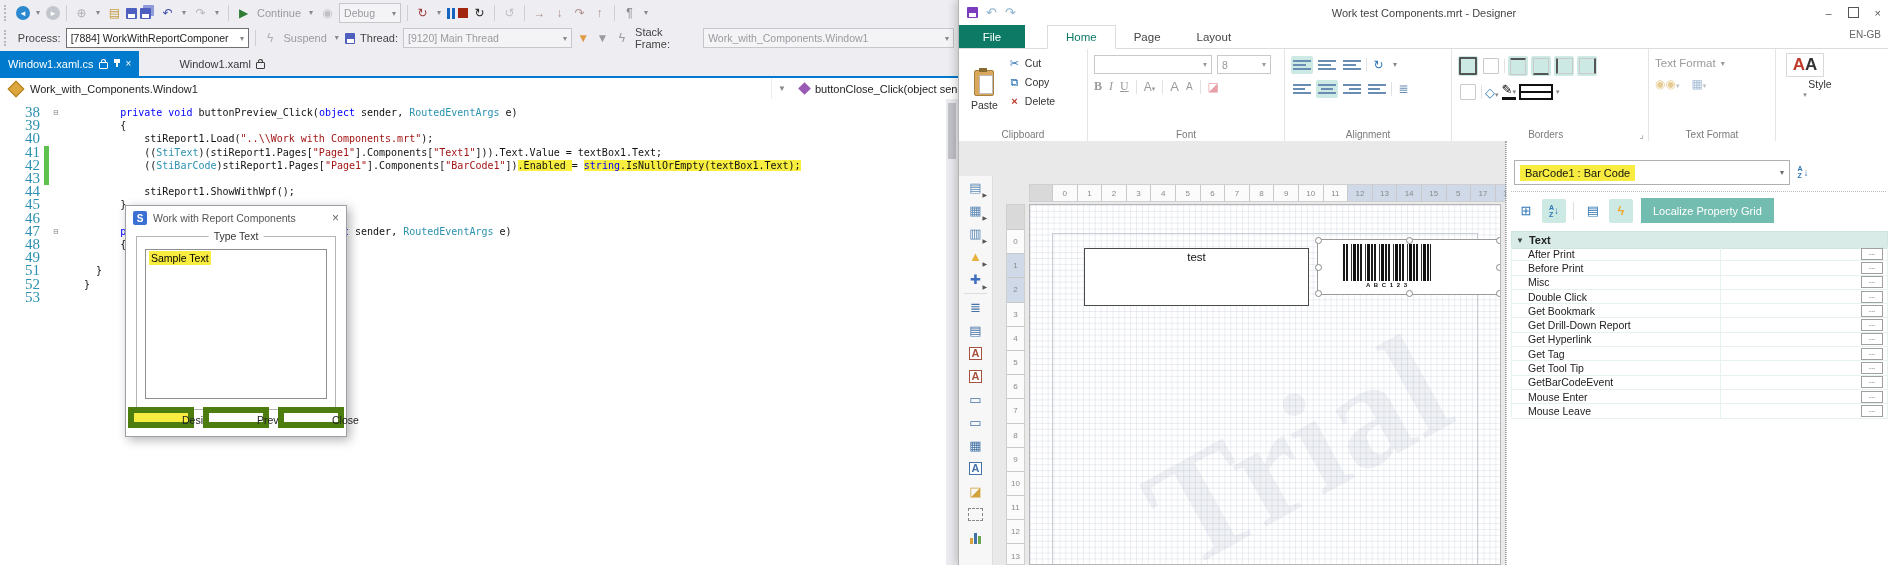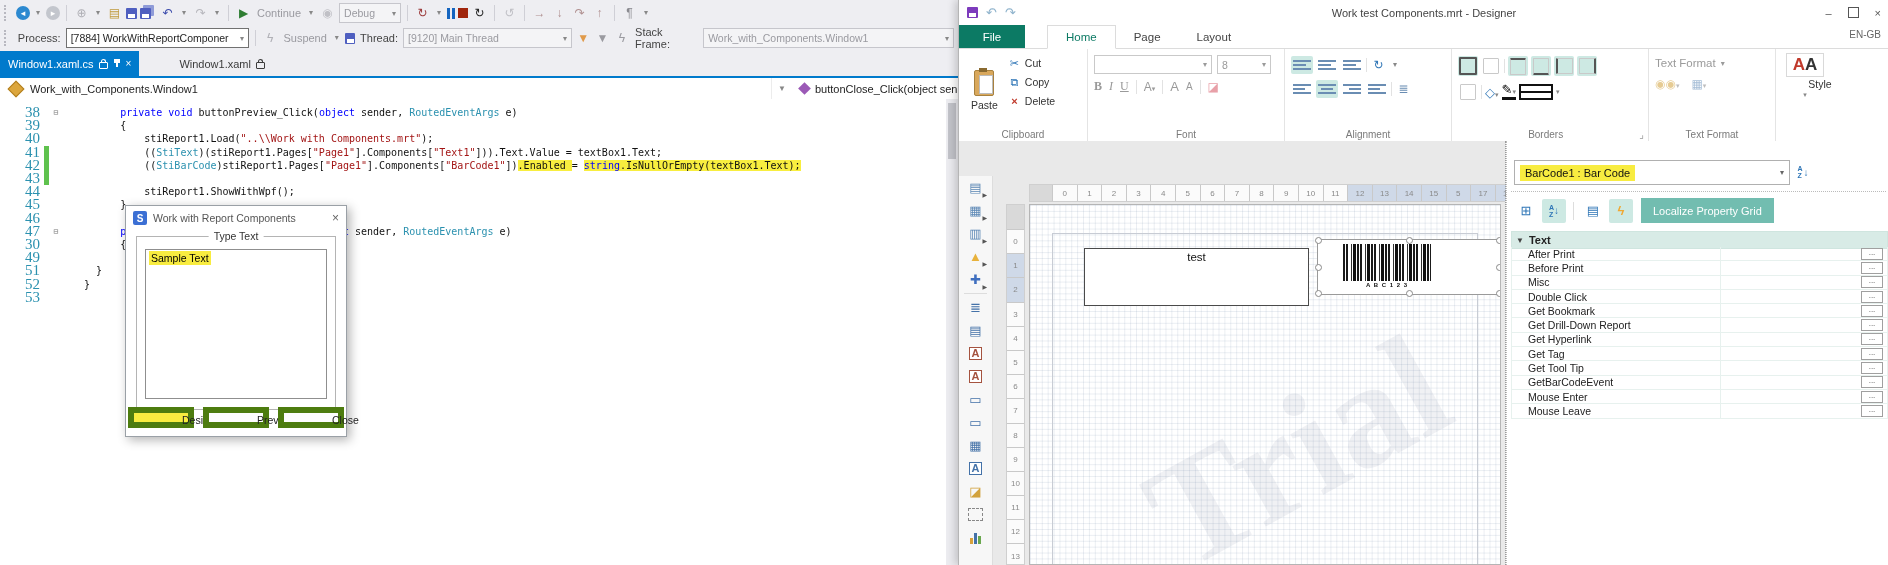--- a/index.html
+++ b/index.html
@@ -292,21 +292,21 @@
         <div class="cline"><span class="ln">38</span><span class="chg"></span><span class="fold">⊟</span><span class="ct"><span class="tok-k">        private</span><span class="tok-n"> </span><span class="tok-k">void</span><span class="tok-n"> buttonPreview_Click(</span><span class="tok-k">object</span><span class="tok-n"> sender, </span><span class="tok-y">RoutedEventArgs</span><span class="tok-n"> e)</span></span></div>
         <div class="cline"><span class="ln">39</span><span class="chg"></span><span class="fold"></span><span class="ct"><span class="tok-n">        {</span></span></div>
         <div class="cline"><span class="ln">40</span><span class="chg"></span><span class="fold"></span><span class="ct"><span class="tok-n">            stiReport1.Load(</span><span class="tok-s">"..\\Work with Components.mrt"</span><span class="tok-n">);</span></span></div>
         <div class="cline"><span class="ln">41</span><span class="chg on"></span><span class="fold"></span><span class="ct"><span class="tok-n">            ((</span><span class="tok-y">StiText</span><span class="tok-n">)(stiReport1.Pages[</span><span class="tok-s">"Page1"</span><span class="tok-n">].Components[</span><span class="tok-s">"Text1"</span><span class="tok-n">])).Text.Value = textBox1.Text;</span></span></div>
         <div class="cline"><span class="ln">42</span><span class="chg on"></span><span class="fold"></span><span class="ct"><span class="tok-n">            ((</span><span class="tok-y">StiBarCode</span><span class="tok-n">)stiReport1.Pages[</span><span class="tok-s">"Page1"</span><span class="tok-n">].Components[</span><span class="tok-s">"BarCode1"</span><span class="tok-n">])</span><span class="tok-n tok-hl">.Enabled </span><span class="tok-n">= </span><span class="tok-k tok-hl">string</span><span class="tok-n tok-hl">.IsNullOrEmpty(textBox1.Text);</span></span></div>
         <div class="cline"><span class="ln">43</span><span class="chg on"></span><span class="fold"></span><span class="ct"></span></div>
         <div class="cline"><span class="ln">44</span><span class="chg"></span><span class="fold"></span><span class="ct"><span class="tok-n">            stiReport1.ShowWithWpf();</span></span></div>
         <div class="cline"><span class="ln">45</span><span class="chg"></span><span class="fold"></span><span class="ct"><span class="tok-n">        }</span></span></div>
         <div class="cline"><span class="ln">46</span><span class="chg"></span><span class="fold"></span><span class="ct"></span></div>
         <div class="cline"><span class="ln">47</span><span class="chg"></span><span class="fold">⊟</span><span class="ct"><span class="tok-k">        private</span><span class="tok-n"> </span><span class="tok-k">void</span><span class="tok-n"> buttonDesign_Click(</span><span class="tok-k">object</span><span class="tok-n"> sender, </span><span class="tok-y">RoutedEventArgs</span><span class="tok-n"> e)</span></span></div>
-        <div class="cline"><span class="ln">30</span><span class="chg"></span><span class="fold"></span><span class="ct"><span class="tok-n">        {</span></span></div>
+        <div class="cline"><span class="ln">48</span><span class="chg"></span><span class="fold"></span><span class="ct"><span class="tok-n">        {</span></span></div>
         <div class="cline"><span class="ln">49</span><span class="chg"></span><span class="fold"></span><span class="ct"></span></div>
         <div class="cline"><span class="ln">51</span><span class="chg"></span><span class="fold"></span><span class="ct"><span class="tok-n">    }</span></span></div>
         <div class="cline"><span class="ln">52</span><span class="chg"></span><span class="fold"></span><span class="ct"><span class="tok-n">  }</span></span></div>
         <div class="cline"><span class="ln">53</span><span class="chg"></span><span class="fold"></span><span class="ct"></span></div>
       </div>
     <div id="vs-scroll" style="top:99px;">
         <div class="thumb"></div>
       </div>
 
     <div id="dlg">

